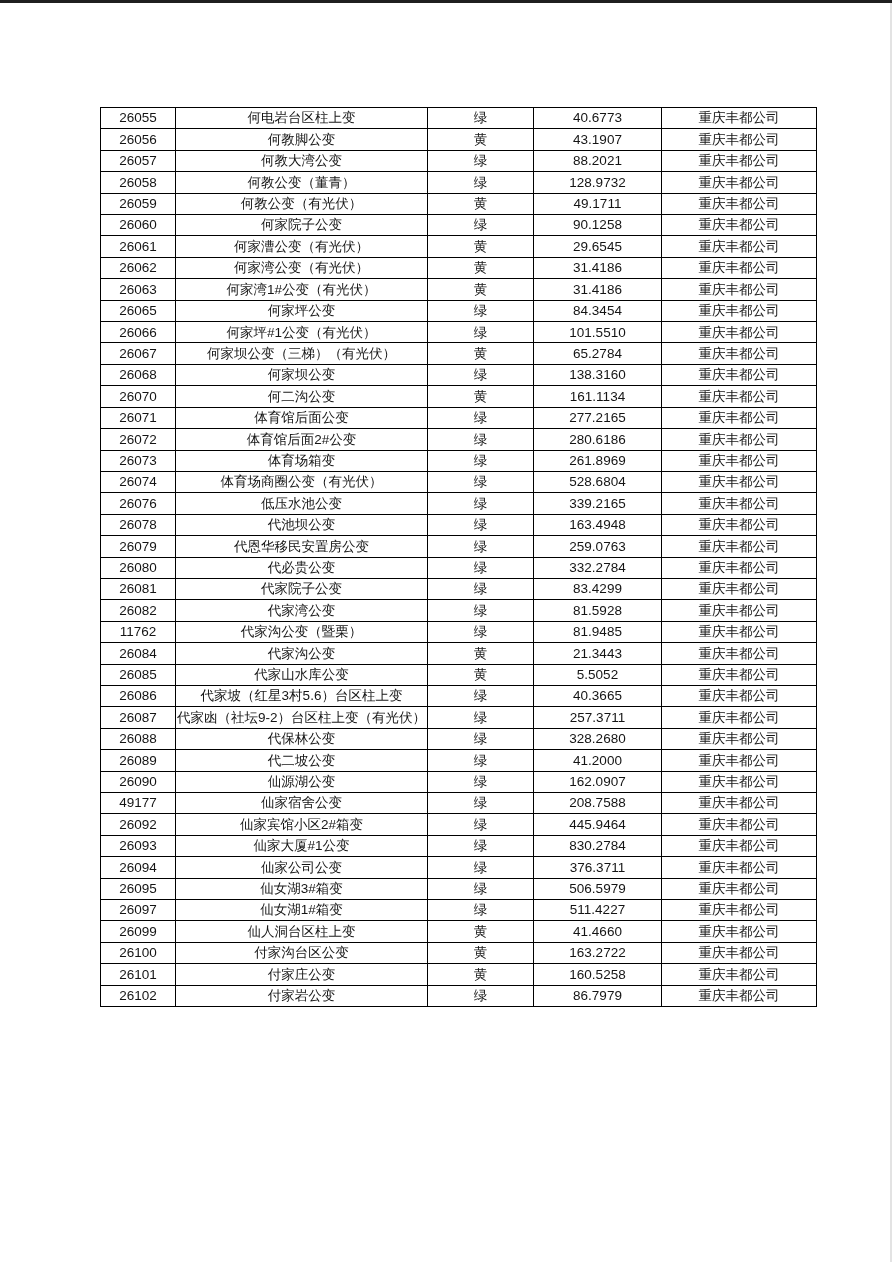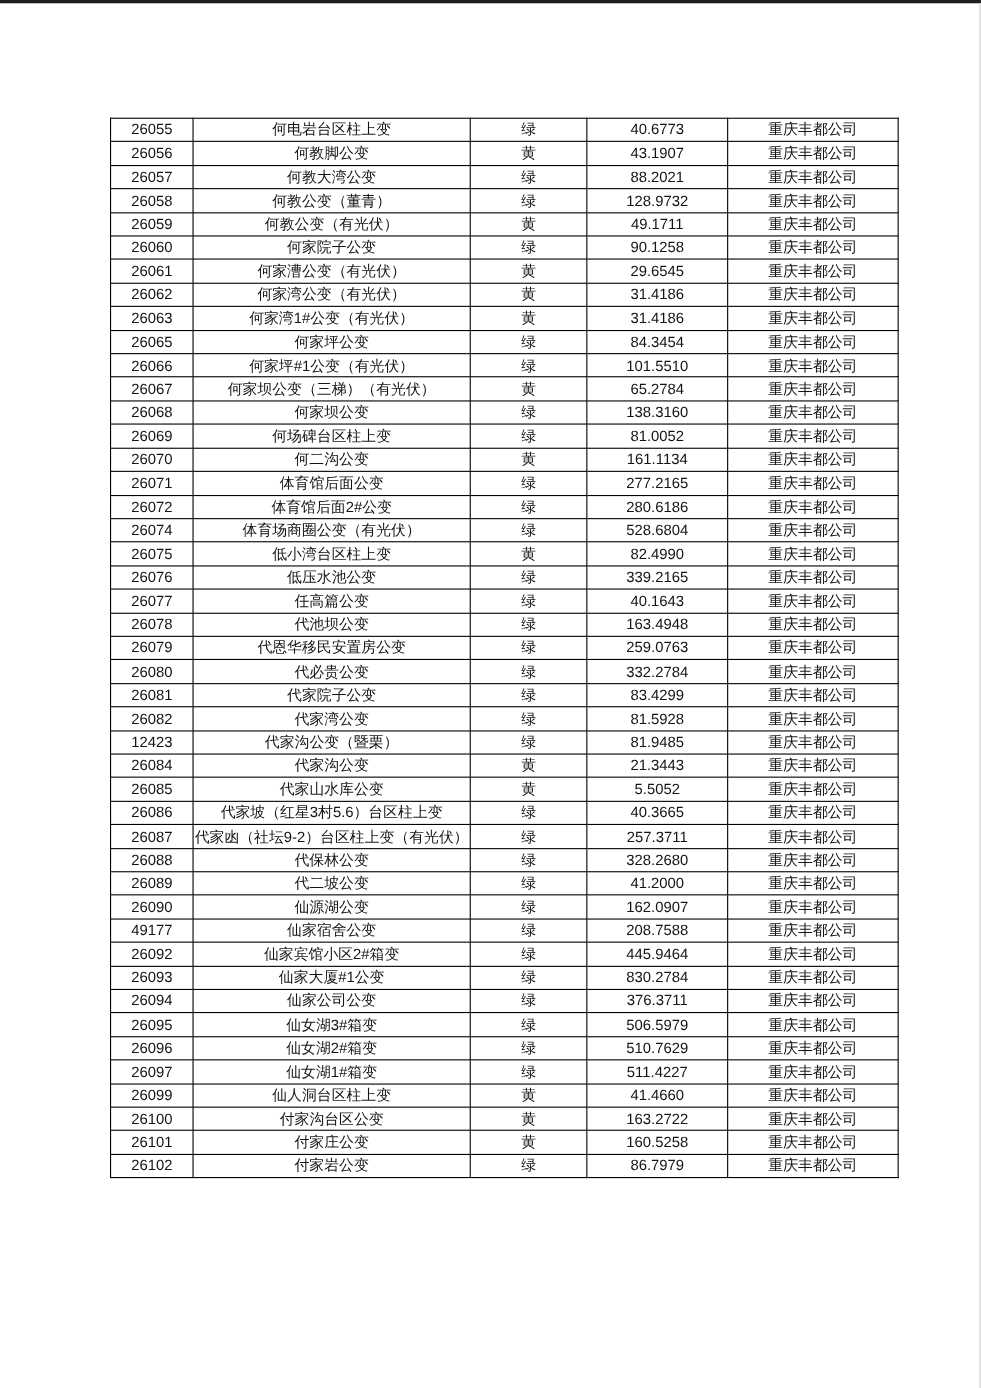--- a/index.html
+++ b/index.html
@@ -150,27 +150,20 @@
         <td>重庆丰都公司</td>
       </tr>
       <tr>
         <td>26068</td>
         <td>何家坝公变</td>
         <td>绿</td>
         <td>138.3160</td>
         <td>重庆丰都公司</td>
       </tr>
       <tr>
-        <td>26069</td>
-        <td>何场碑台区柱上变</td>
-        <td>绿</td>
-        <td>81.0052</td>
-        <td>重庆丰都公司</td>
-      </tr>
-      <tr>
         <td>26070</td>
         <td>何二沟公变</td>
         <td>黄</td>
         <td>161.1134</td>
         <td>重庆丰都公司</td>
       </tr>
       <tr>
         <td>26071</td>
         <td>体育馆后面公变</td>
         <td>绿</td>
@@ -178,48 +171,41 @@
         <td>重庆丰都公司</td>
       </tr>
       <tr>
         <td>26072</td>
         <td>体育馆后面2#公变</td>
         <td>绿</td>
         <td>280.6186</td>
         <td>重庆丰都公司</td>
       </tr>
       <tr>
+        <td>26073</td>
+        <td>体育场箱变</td>
+        <td>绿</td>
+        <td>261.8969</td>
+        <td>重庆丰都公司</td>
+      </tr>
+      <tr>
         <td>26074</td>
         <td>体育场商圈公变（有光伏）</td>
         <td>绿</td>
         <td>528.6804</td>
         <td>重庆丰都公司</td>
       </tr>
       <tr>
-        <td>26075</td>
-        <td>低小湾台区柱上变</td>
-        <td>黄</td>
-        <td>82.4990</td>
-        <td>重庆丰都公司</td>
-      </tr>
-      <tr>
         <td>26076</td>
         <td>低压水池公变</td>
         <td>绿</td>
         <td>339.2165</td>
         <td>重庆丰都公司</td>
       </tr>
       <tr>
-        <td>26077</td>
-        <td>任高篇公变</td>
-        <td>绿</td>
-        <td>40.1643</td>
-        <td>重庆丰都公司</td>
-      </tr>
-      <tr>
         <td>26078</td>
         <td>代池坝公变</td>
         <td>绿</td>
         <td>163.4948</td>
         <td>重庆丰都公司</td>
       </tr>
       <tr>
         <td>26079</td>
         <td>代恩华移民安置房公变</td>
         <td>绿</td>
@@ -241,21 +227,21 @@
         <td>重庆丰都公司</td>
       </tr>
       <tr>
         <td>26082</td>
         <td>代家湾公变</td>
         <td>绿</td>
         <td>81.5928</td>
         <td>重庆丰都公司</td>
       </tr>
       <tr>
-        <td>12423</td>
+        <td>11762</td>
         <td>代家沟公变（暨栗）</td>
         <td>绿</td>
         <td>81.9485</td>
         <td>重庆丰都公司</td>
       </tr>
       <tr>
         <td>26084</td>
         <td>代家沟公变</td>
         <td>黄</td>
         <td>21.3443</td>
@@ -329,27 +315,20 @@
         <td>仙家公司公变</td>
         <td>绿</td>
         <td>376.3711</td>
         <td>重庆丰都公司</td>
       </tr>
       <tr>
         <td>26095</td>
         <td>仙女湖3#箱变</td>
         <td>绿</td>
         <td>506.5979</td>
-        <td>重庆丰都公司</td>
-      </tr>
-      <tr>
-        <td>26096</td>
-        <td>仙女湖2#箱变</td>
-        <td>绿</td>
-        <td>510.7629</td>
         <td>重庆丰都公司</td>
       </tr>
       <tr>
         <td>26097</td>
         <td>仙女湖1#箱变</td>
         <td>绿</td>
         <td>511.4227</td>
         <td>重庆丰都公司</td>
       </tr>
       <tr>

